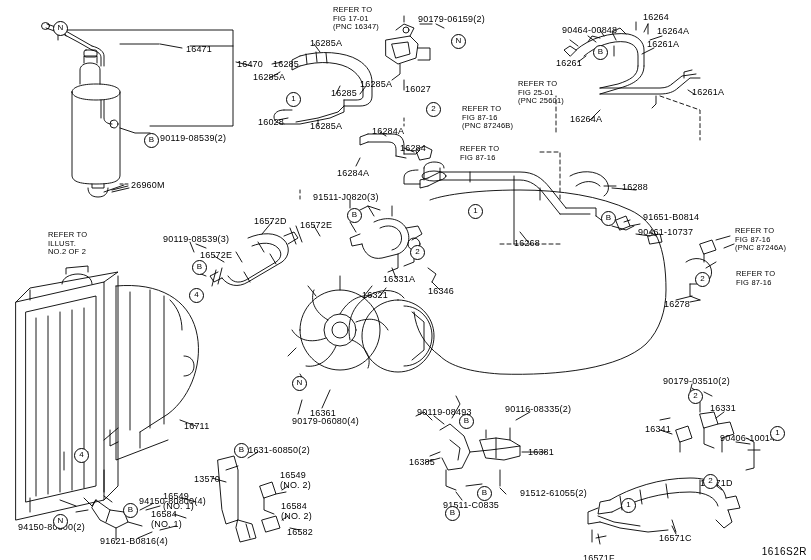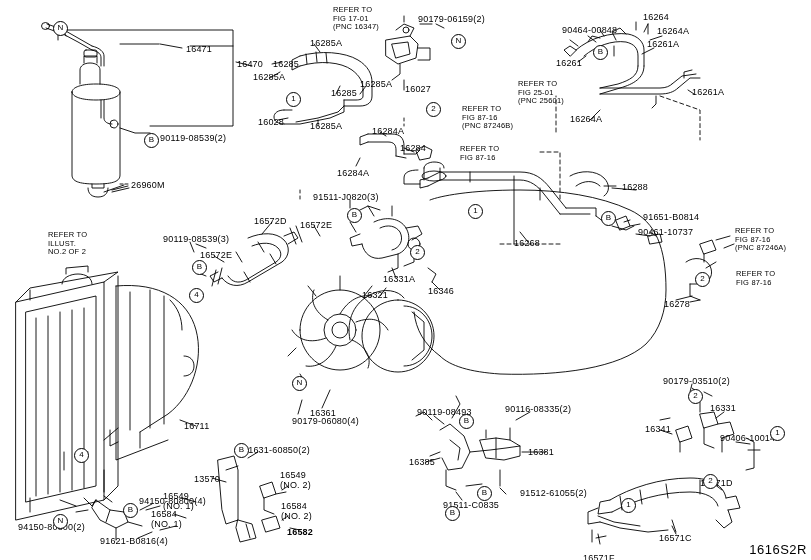--- a/index.html
+++ b/index.html
@@ -3,21 +3,21 @@
 <meta charset="utf-8">
 <style>
   html,body{margin:0;padding:0;background:#ffffff;}
   #sheet{position:relative;width:811px;height:560px;background:#ffffff;
     font-family:"Liberation Sans",sans-serif;color:#000;overflow:hidden;}
   .lbl{position:absolute;font-size:9px;line-height:10px;letter-spacing:.2px;white-space:pre;}
   .lbl.tiny{font-size:7.5px;line-height:8.5px;}
   .circ{position:absolute;border:1px solid #000;border-radius:50%;
     width:13px;height:13px;font-size:8px;line-height:12px;text-align:center;background:#fff;}
   svg.art{position:absolute;left:0;top:0;width:811px;height:560px;}
-  .corner{position:absolute;right:4px;bottom:3px;font-size:13px;letter-spacing:.5px;}
+  .corner{position:absolute;right:4px;bottom:3px;font-size:10px;letter-spacing:.5px;}
 </style>
 </head>
 <body>
 
 <div id="sheet">
 
   <svg class="art" viewBox="0 0 811 560" xmlns="http://www.w3.org/2000/svg">
     <g fill="none" stroke="#000" stroke-width="0.9" stroke-linecap="round" stroke-linejoin="round">
 
       <path d="M47,24 L64,30 L78,38 L92,46"></path>
@@ -375,21 +375,21 @@
   <div class="lbl" style="left:243px;top:445px;">91631-60850(2)</div>
   <div class="lbl" style="left:194px;top:474px;">13570</div>
   <div class="lbl" style="left:280px;top:470px;">16549
 (NO. 2)</div>
   <div class="lbl" style="left:163px;top:491px;">16549
 (NO. 1)</div>
   <div class="lbl" style="left:151px;top:509px;">16584
 (NO. 1)</div>
   <div class="lbl" style="left:281px;top:501px;">16584
 (NO. 2)</div>
-  <div class="lbl" style="left:287px;top:527px;font-weight:bold;">16582</div>
+  <div class="lbl" style="left:287px;top:527px;">16582</div>
   <div class="lbl" style="left:139px;top:496px;">94150-80800(4)</div>
   <div class="lbl" style="left:18px;top:491px;margin-top:31px;">94150-80800(2)</div>
   <div class="lbl" style="left:100px;top:536px;">91621-B0816(4)</div>
   <div class="lbl" style="left:417px;top:407px;">90119-08493</div>
   <div class="lbl" style="left:409px;top:457px;">16385</div>
   <div class="lbl" style="left:443px;top:500px;">91511-C0835</div>
   <div class="lbl" style="left:492px;top:488px;margin-left:28px;">91512-61055(2)</div>
   <div class="lbl" style="left:528px;top:447px;">16381</div>
   <div class="lbl" style="left:505px;top:404px;">90116-08335(2)</div>
   <div class="lbl" style="left:645px;top:424px;">16341</div>

